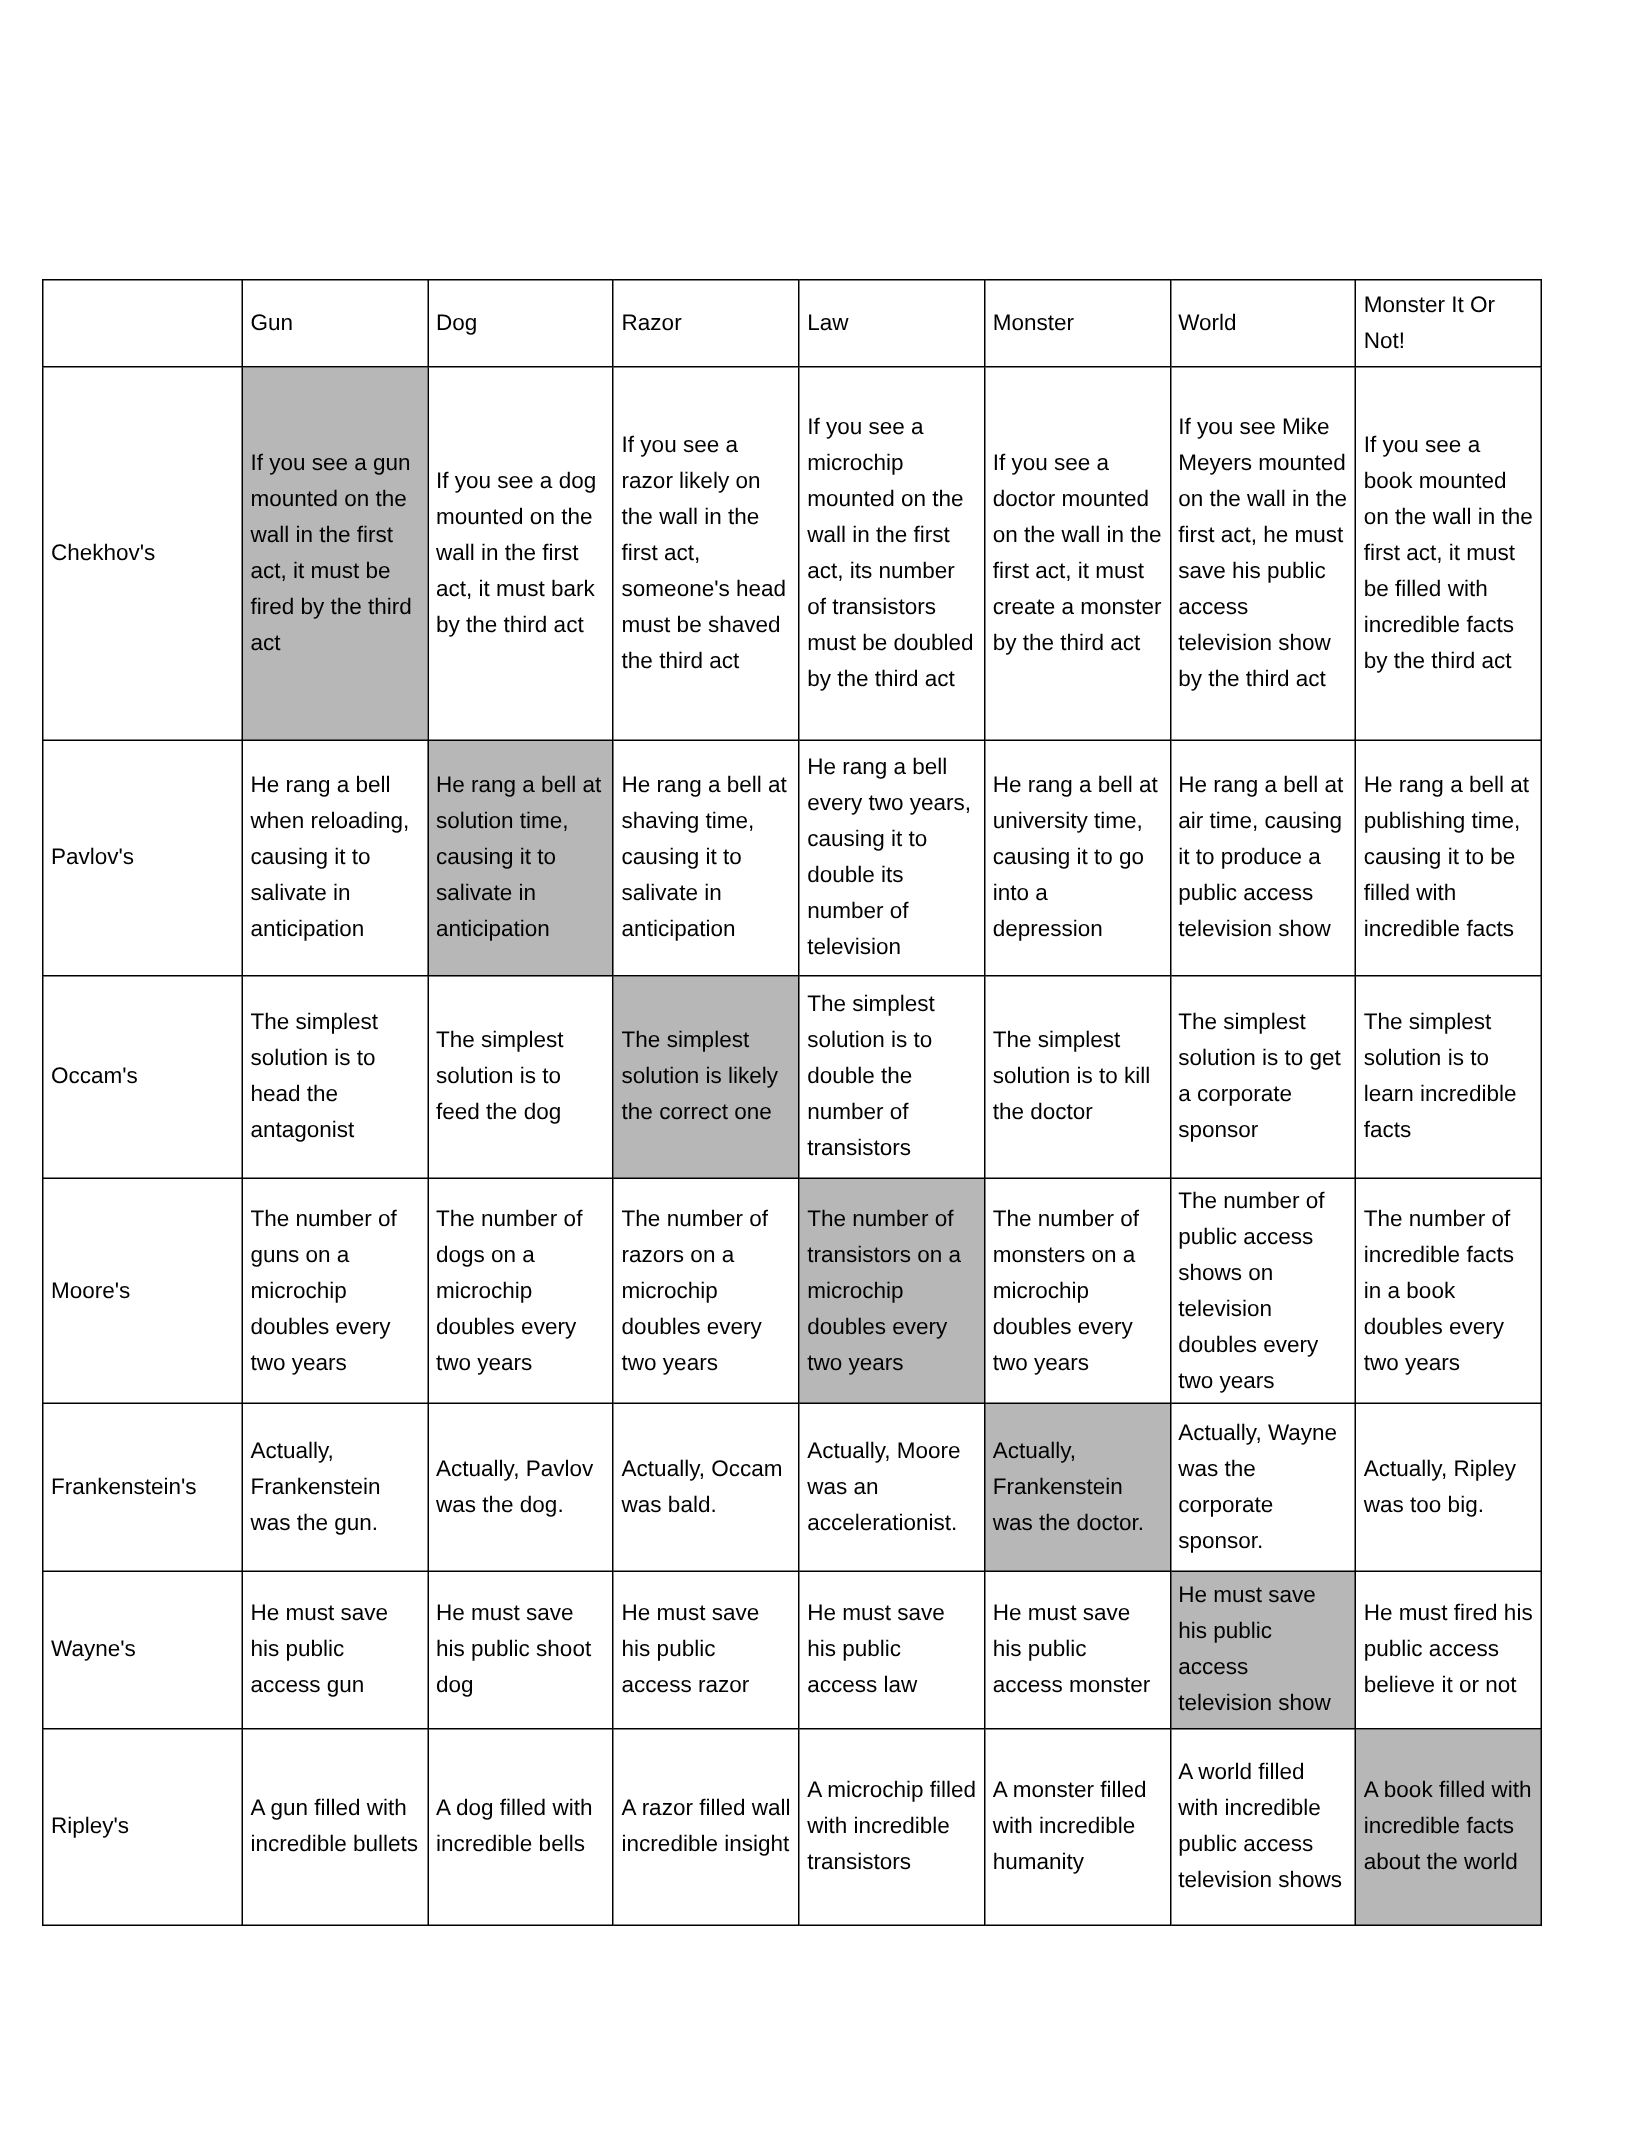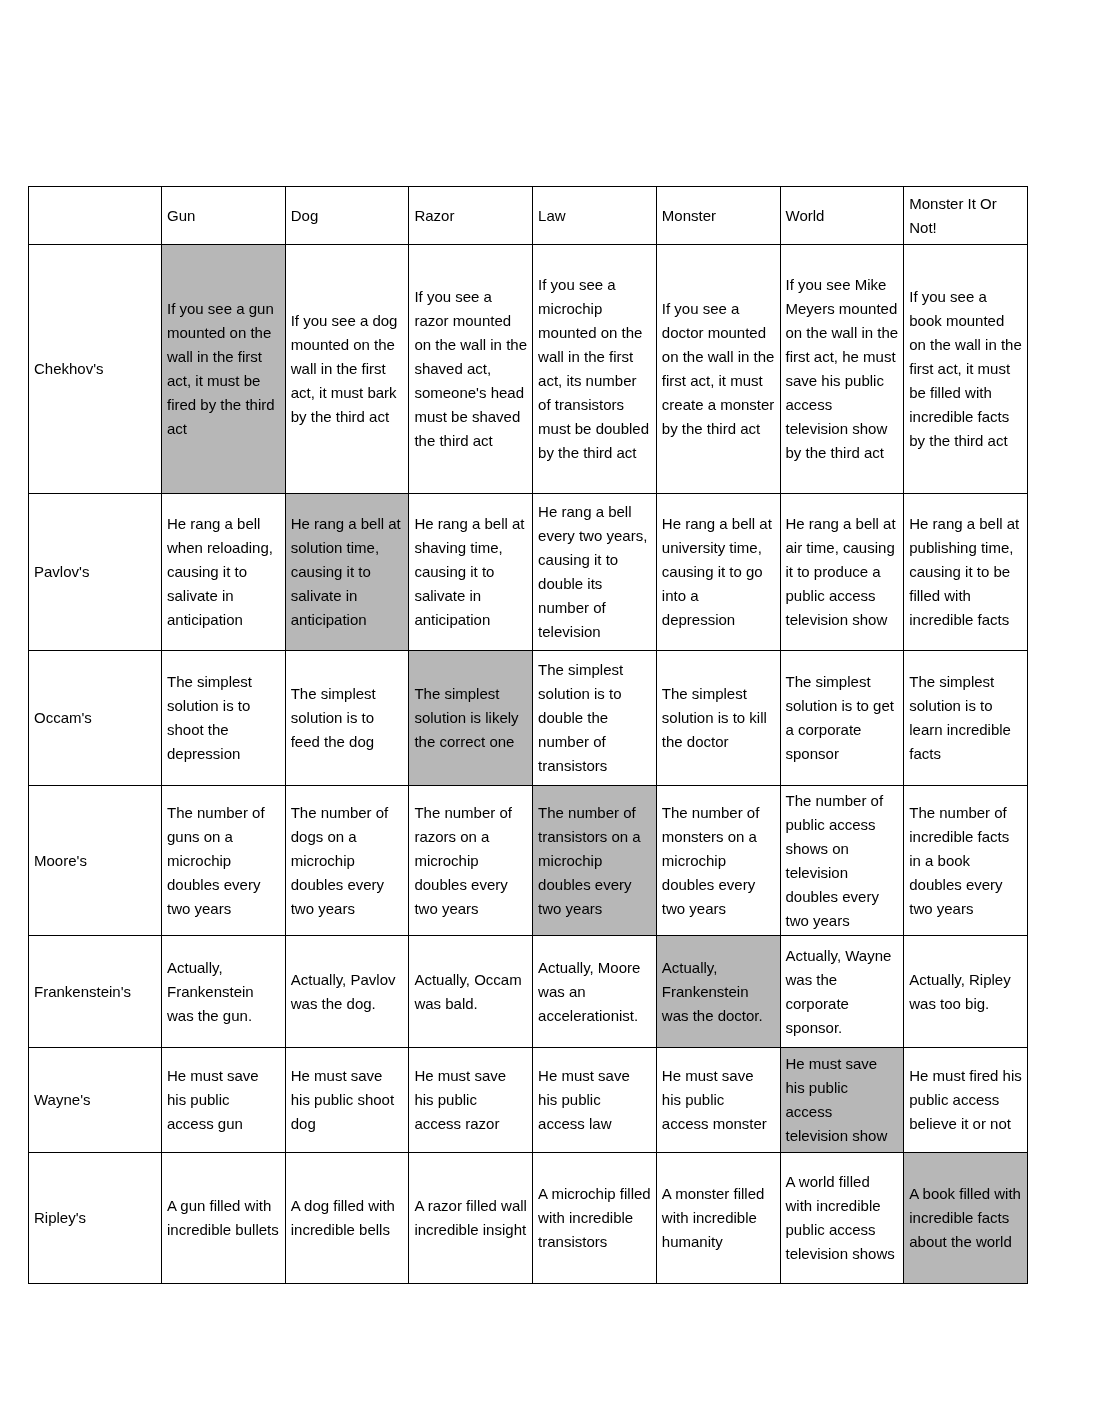--- a/index.html
+++ b/index.html
@@ -69,41 +69,41 @@
       <th>Law</th>
       <th>Monster</th>
       <th>World</th>
       <th>Monster It Or Not!</th>
     </tr>
 
     <tr>
       <td>Chekhov's</td>
       <td class="hl">If you see a gun mounted on the wall in the first act, it must be fired by the third act</td>
       <td>If you see a dog mounted on the wall in the first act, it must bark by the third act</td>
-      <td>If you see a razor mounted on the wall in the shaved act, someone's head must be shaved the third act</td>
+      <td>If you see a razor likely on the wall in the first act, someone's head must be shaved the third act</td>
       <td>If you see a microchip mounted on the wall in the first act, its number of transistors must be doubled by the third act</td>
       <td>If you see a doctor mounted on the wall in the first act, it must create a monster by the third act</td>
       <td>If you see Mike Meyers mounted on the wall in the first act, he must save his public access television show by the third act</td>
       <td>If you see a book mounted on the wall in the first act, it must be filled with incredible facts by the third act</td>
     </tr>
 
     <tr>
       <td>Pavlov's</td>
       <td>He rang a bell when reloading, causing it to salivate in anticipation</td>
       <td class="hl">He rang a bell at solution time, causing it to salivate in anticipation</td>
       <td>He rang a bell at shaving time, causing it to salivate in anticipation</td>
       <td>He rang a bell every two years, causing it to double its number of television</td>
       <td>He rang a bell at university time, causing it to go into a depression</td>
       <td>He rang a bell at air time, causing it to produce a public access television show</td>
       <td>He rang a bell at publishing time, causing it to be filled with incredible facts</td>
     </tr>
 
     <tr>
       <td>Occam's</td>
-      <td>The simplest solution is to shoot the depression</td>
+      <td>The simplest solution is to head the antagonist</td>
       <td>The simplest solution is to feed the dog</td>
       <td class="hl">The simplest solution is likely the correct one</td>
       <td>The simplest solution is to double the number of transistors</td>
       <td>The simplest solution is to kill the doctor</td>
       <td>The simplest solution is to get a corporate sponsor</td>
       <td>The simplest solution is to learn incredible facts</td>
     </tr>
 
     <tr>
       <td>Moore's</td>

